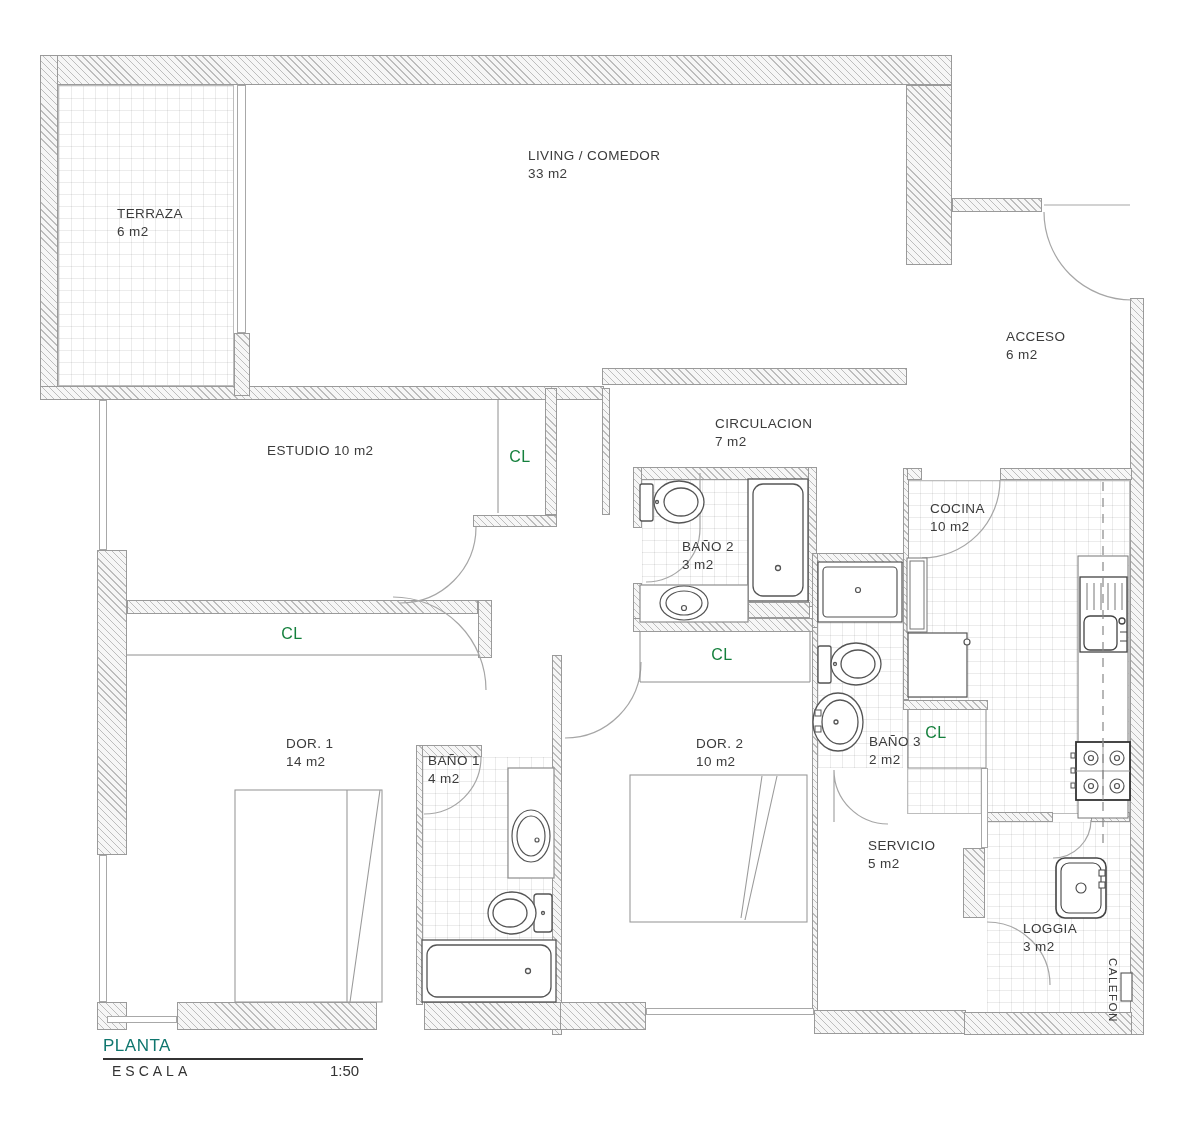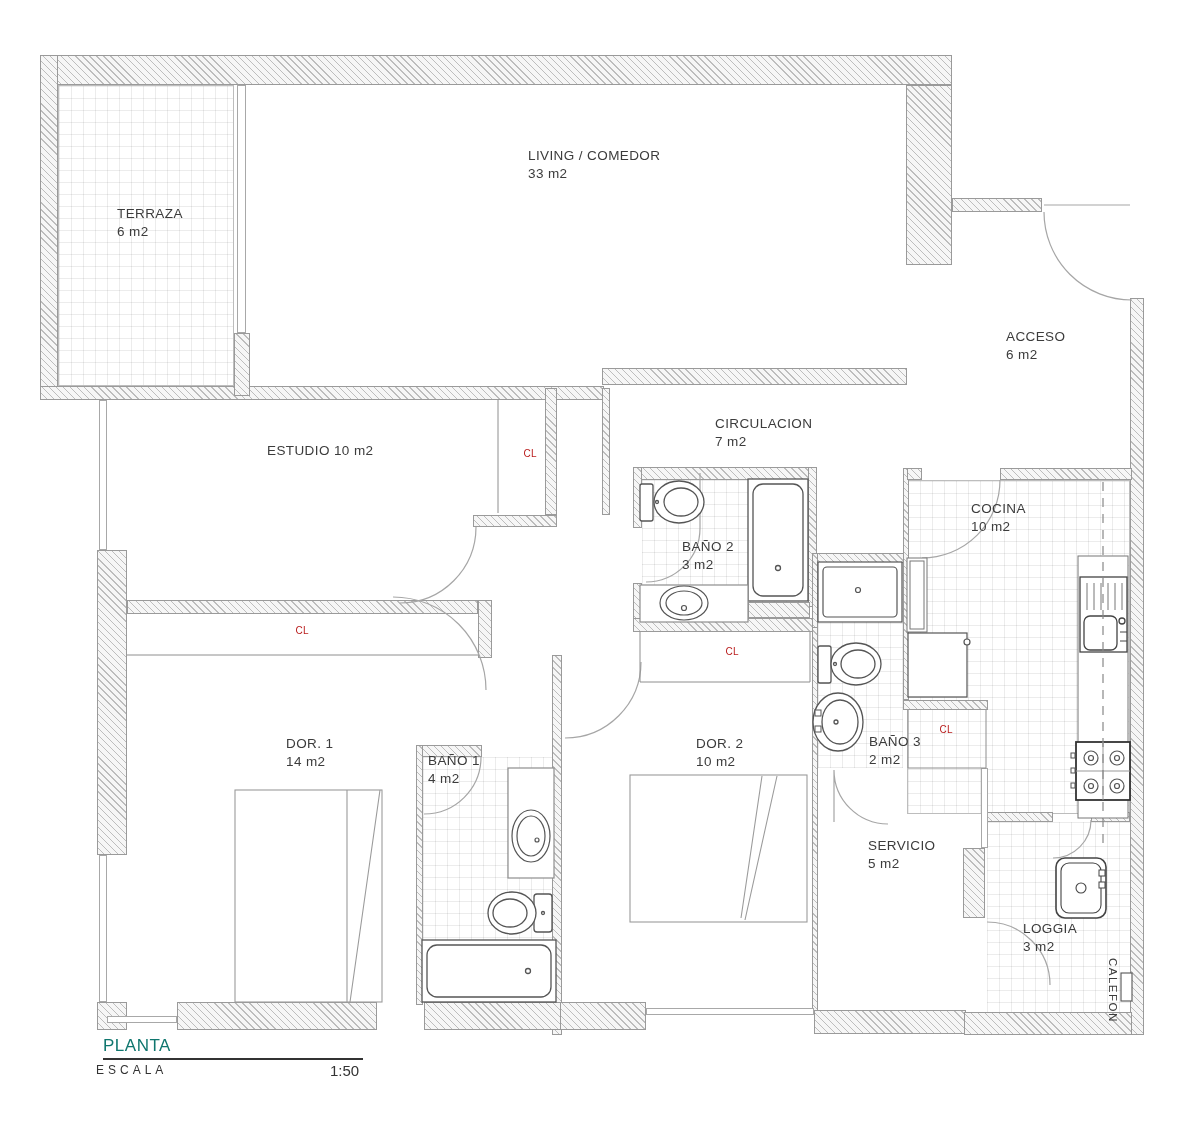--- a/index.html
+++ b/index.html
@@ -7,26 +7,26 @@
         font-family:"Liberation Sans",sans-serif;}
   .wall{position:absolute;background-color:#f6f6f6;
         background-image:repeating-linear-gradient(45deg,rgba(120,120,120,.45) 0 1px,transparent 1px 5px);
         box-shadow:inset 0 0 0 1px #9a9a9a;}
   .win{position:absolute;background:#fff;border:1px solid #a8a8a8;box-sizing:border-box;}
   .tiles{position:absolute;border:1px solid #bdbdbd;box-sizing:border-box;
         background-image:repeating-linear-gradient(to right, rgba(0,0,0,.075) 0 1px, transparent 1px 12px),
                          repeating-linear-gradient(to bottom, rgba(0,0,0,.075) 0 1px, transparent 1px 12px);}
   .lbl{position:absolute;font-size:13.5px;line-height:18px;color:#3c3c3c;letter-spacing:.4px;white-space:nowrap;}
   .lbl div:empty{display:none;}
-  .cl-lbl{position:absolute;width:34px;text-align:right;font-size:10px;color:#b91c1c;letter-spacing:.4px;}
+  .cl-lbl{position:absolute;width:34px;text-align:center;font-size:16px;color:#15803d;letter-spacing:.4px;}
   .vert{writing-mode:vertical-rl;font-size:11.5px;letter-spacing:1.5px;color:#3c3c3c;}
   svg.overlay{position:absolute;left:0;top:0;width:1200px;height:1123px;pointer-events:none;}
   .titleblock .t1{position:absolute;left:103px;top:1036px;font-size:17px;color:#0f766e;letter-spacing:.5px;}
   .titleblock .rule{position:absolute;left:103px;top:1058px;width:260px;height:2px;background:#333;}
-  .titleblock .t2{position:absolute;left:96px;top:1063px;font-size:12px;color:#333;letter-spacing:4px;}
+  .titleblock .t2{position:absolute;left:112px;top:1063px;font-size:14px;color:#333;letter-spacing:4px;}
   .titleblock .t3{position:absolute;left:330px;top:1062px;font-size:15px;color:#333;}
 </style>
 </head>
 <body>
 
 <div id="plan">
 
   <div class="tiles" style="left:58px;top:85px;width:176px;height:301px;"></div>
   <div class="tiles" style="left:907px;top:480px;width:223px;height:334px;"></div>
   <div class="tiles" style="left:642px;top:480px;width:166px;height:140px;border:none;"></div>
@@ -228,21 +228,21 @@
     <div>ACCESO</div>
       <div>6 m2</div>
   </div>
   <div class="lbl" style="left:715px;top:415px;">
     <div>CIRCULACION</div>
       <div>7 m2</div>
   </div>
   <div class="lbl" style="left:267px;top:442px;">
     <div>ESTUDIO 10 m2</div>
   </div>
-  <div class="lbl" style="left:930px;top:500px;margin-left:41px;">
+  <div class="lbl" style="left:930px;top:500px;">
     <div>COCINA</div>
       <div>10 m2</div>
   </div>
   <div class="lbl" style="left:642px;top:538px;margin-left:40px;">
     <div>BAÑO 2</div>
       <div>3 m2</div>
   </div>
   <div class="lbl" style="left:286px;top:735px;">
     <div>DOR. 1</div>
       <div>14 m2</div>

